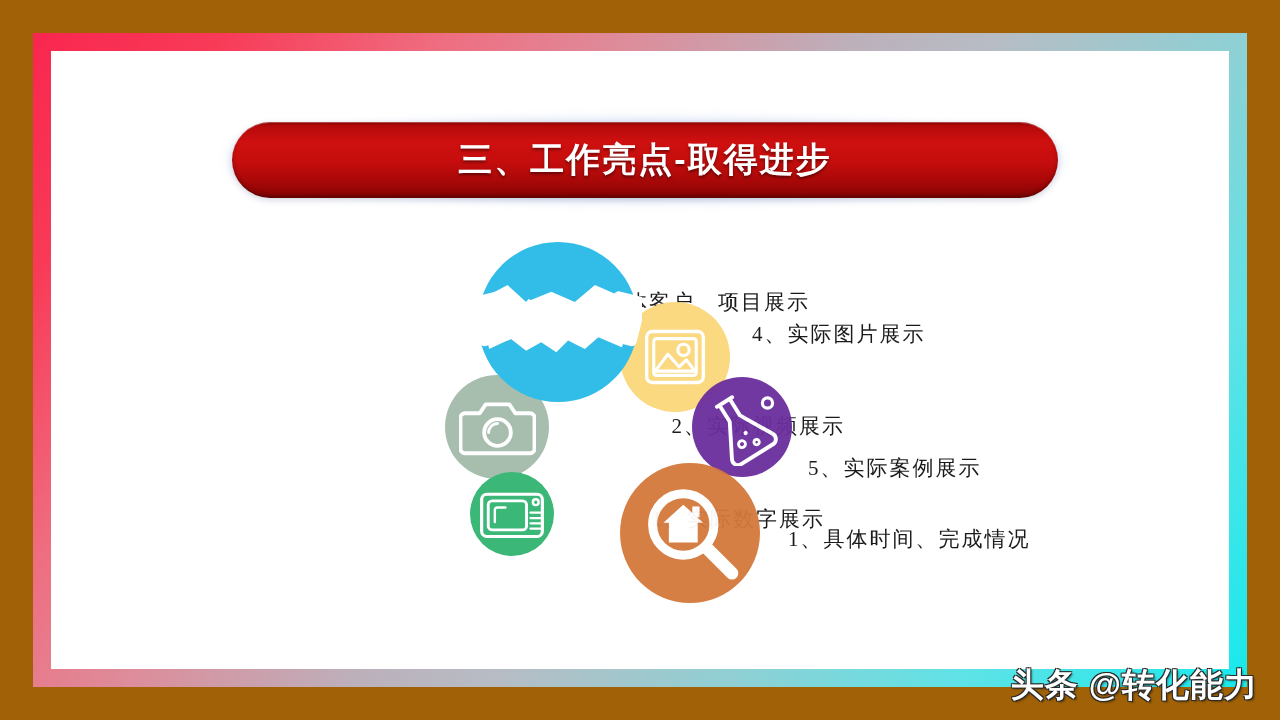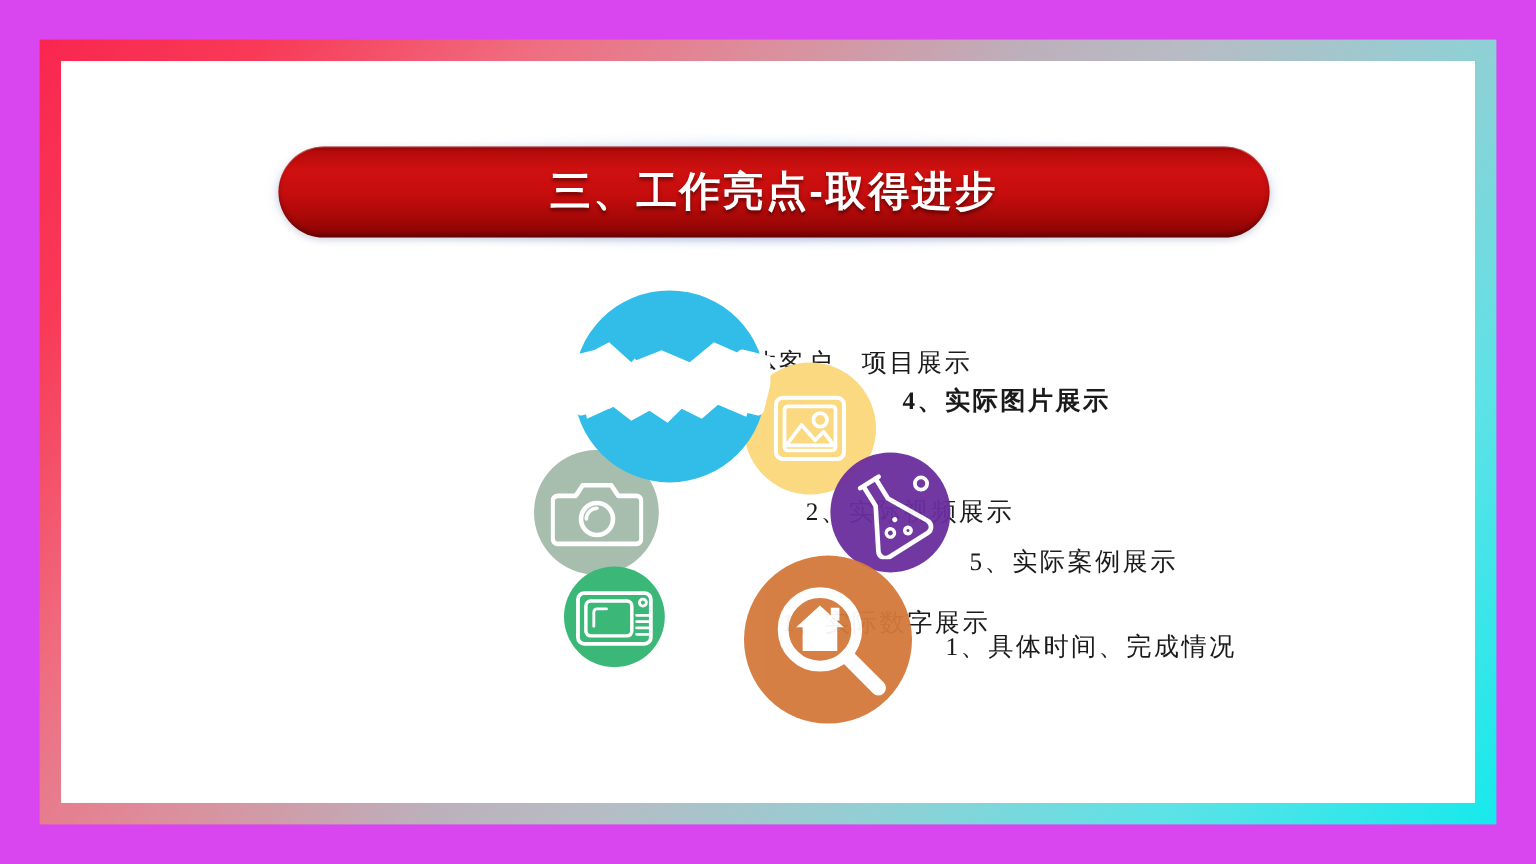--- a/index.html
+++ b/index.html
@@ -8,21 +8,21 @@
     padding: 0;
     background: #ffffff;
   }
   body {
     font-family: "Liberation Serif", "DejaVu Serif", serif;
   }
   .slide {
     position: relative;
     width: 1280px;
     height: 720px;
-    background: #d946ef;
+    background: #a16207;
     overflow: hidden;
   }
 
   
   .frame {
     position: absolute;
     left: 33px;
     top: 33px;
     width: 1214px;
     height: 654px;
@@ -215,19 +215,20 @@
         <rect x="29" y="13" width="4" height="6" fill="#ffffff"></rect>
       </svg>
         </span>
       </div>
     </div>
 
   <div id="label-layer">
       <div class="lbl left" style="top: 288px; right: 470px;">3、具体客户、项目展示</div>
       <div class="lbl left" style="top: 412px; right: 435px;">2、实际视频展示</div>
       <div class="lbl left" style="top: 505px; right: 455px;">1、实际数字展示</div>
-      <div class="lbl right" style="top: 320px; left: 752px; font-weight: bold;">4、实际图片展示</div>
+      <div class="lbl right" style="top: 320px; left: 752px;">4、实际图片展示</div>
       <div class="lbl right" style="top: 412px; left: 808px; margin-top: 42px;">5、实际案例展示</div>
       <div class="lbl right" style="top: 525px; left: 788px;">1、具体时间、完成情况</div>
     </div>
 
+  <div class="watermark">头条 @转化能力</div>
 
 </div>
 
 </body></html>

